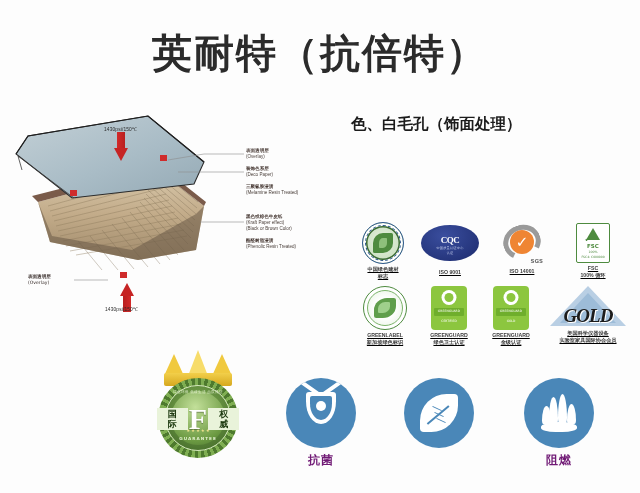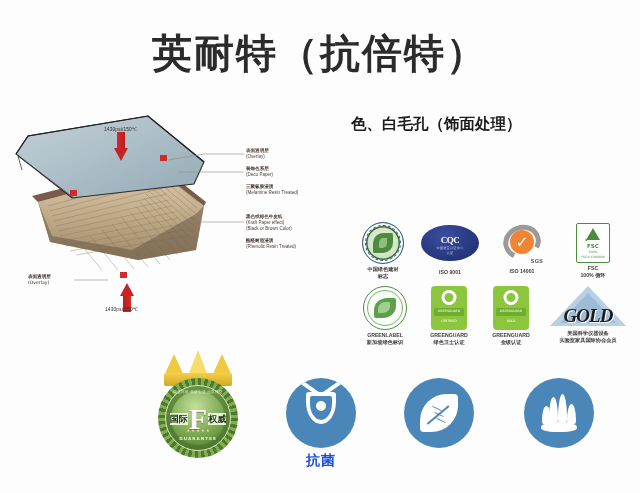--- a/index.html
+++ b/index.html
@@ -98,21 +98,21 @@
     transform: scale(1.3);
     transform-origin: left top;
   }
 
   
   .certs {
     position:absolute; left:352px; top:222px;
     width:284px; height:135px;
   }
   .certrow { display:flex; }
-  .cert { text-align:center; }
+  .cert { text-align:center;text-decoration:underline; }
   .cert .cap {
     font-size:5.2px; line-height:7px; color:#3b3b3b; font-weight:bold;
     margin-top:2px; white-space:nowrap;
     font-family:"Liberation Sans", sans-serif;
   }
   .cert .cap .l2 { display:block; }
 
   
   .logo-china {
     width:42px;height:42px;border-radius:50%;
@@ -349,21 +349,21 @@
     position:absolute; left:19px; top:39px; width:54px;height:54px;
     border-radius:50%;
     background: radial-gradient(circle at 45% 30%, #c3e09a 0%, #6c9a42 70%, #456f2c 100%);
   }
   .seal-f .fmid {
     position:absolute; left:6px; top:54px; width:80px; height:26px;
     display:flex; align-items:center; justify-content:center;
   }
   .seal-f .fleft, .seal-f .fright {
     font-size:9px; font-weight:bold; color:#1d3a10;
-    background:#e9f3da; padding:1px 0; line-height:10px;
+    background:#e9f3da; padding:1px 11px; line-height:10px;
   }
   .seal-f .fbig {
     font-size:30px; font-weight:bold; color:#ffffff; line-height:26px;
     font-family:"Liberation Serif", serif;
     margin:0 1px;
     text-shadow:0 1px 1px rgba(0,0,0,.35);
   }
   .seal-f .farcTop{
     position:absolute; left:6px; right:6px; top:38px; text-align:center;
     font-size:3.6px; color:#e4f2d0; letter-spacing:0.3px;
@@ -386,21 +386,21 @@
   .feat-2 { left:118px; }
   .feat-3 { left:238px; }
   .fcirc {
     width:70px;height:70px;border-radius:50%;
     background:#4a87b8;
     margin:0 auto; position:relative;
     overflow:hidden;
   }
   .flabel {
     margin-top:4px;
-    font-size:14px; font-weight:bold; color:#1d4ed8;
+    font-size:12px; font-weight:bold; color:#701a75;
     letter-spacing:1px;
     text-shadow:0 1px 0 rgba(255,255,255,.4);
   }
   
   .ic-shield {
     position:absolute; left:50%; top:14px; transform:translateX(-50%);
     width:30px;height:38px;
   }
   .ic-shield .sh {
     position:absolute; left:0; top:0; width:30px;height:32px;
@@ -731,16 +731,17 @@
     <div class="feat feat-3">
       <div class="fcirc">
         <div class="ic-flame">
           <div class="f f1"></div>
             <div class="f f2"></div>
           <div class="f f3"></div>
             <div class="f f4"></div>
           <div class="base"></div>
         </div>
       </div>
+      <div class="flabel">阻燃</div>
     </div>
   </div>
 
 </div>
 
 </body></html>

